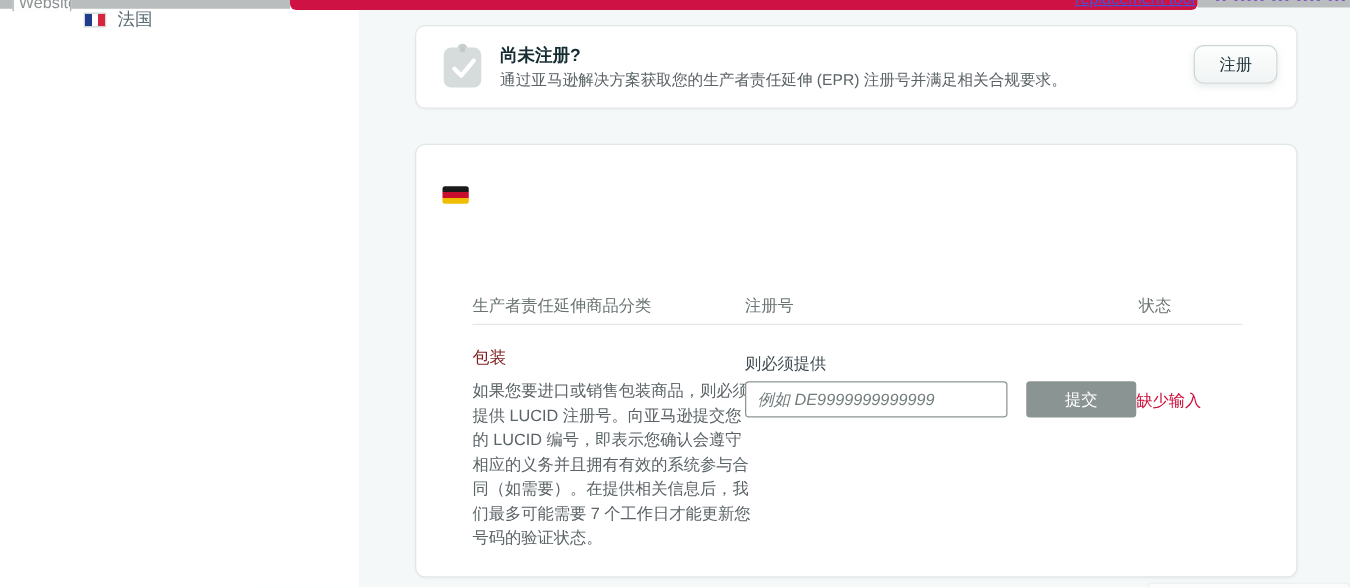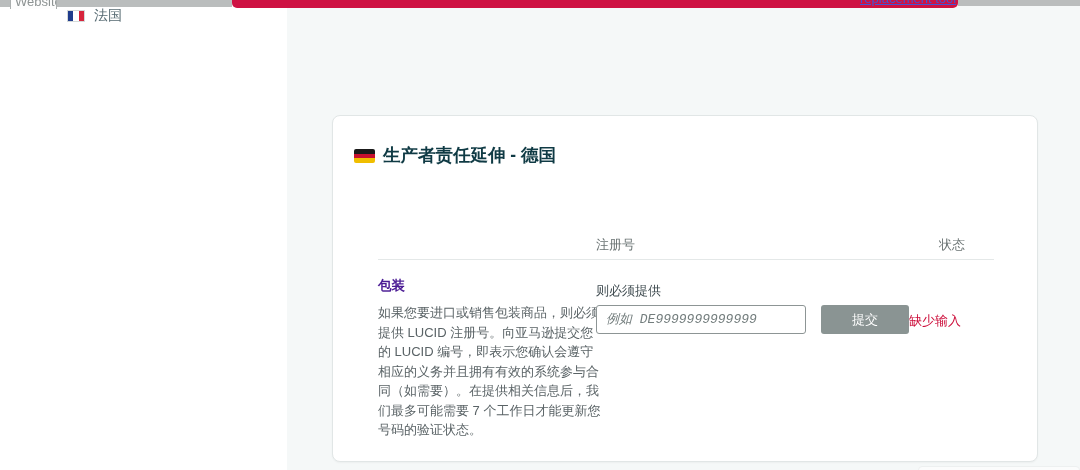--- a/index.html
+++ b/index.html
@@ -41,29 +41,29 @@
     box-shadow:0 2px 5px rgba(213,217,217,0.5); font-size:13px; color:#20343B;
     display:flex; align-items:center; justify-content:center; cursor:pointer;
     font-family:"Liberation Sans","DejaVu Sans",sans-serif; }
 
   
   .flag-de { position:absolute; left:21px; top:33px; width:21px; height:14px; border-radius:2px;
     background:linear-gradient(to bottom,#1A1A1A 0 34%,#C8102E 34% 67%,#F0BE00 67% 100%); }
   .epr-title { position:absolute; left:50px; top:27px; font-size:17.5px; font-weight:bold; color:#0F3A44; }
   .epr-desc { position:absolute; left:45px; top:69px; font-size:12.5px; color:#5A6366; white-space:nowrap; }
   .th { position:absolute; top:120px; font-size:13px; color:#6A7373; }
-  .th-cat { left:45px; } .th-reg { left:263px; } .th-status { left:606px; }
+  .th-cat { left:45px; } .th-reg { left:263px; } .th-status { left:578px; }
   .thead-line { position:absolute; left:45px; top:143px; width:616px; height:1px; background:#E4E8E8; }
-  .cat-name { position:absolute; left:45px; top:161px; font-size:13.5px; font-weight:bold; color:#4c1d95; }
+  .cat-name { position:absolute; left:45px; top:161px; font-size:13.5px; font-weight:normal; color:#7f1d1d; }
   .cat-desc { position:absolute; left:45px; top:187px; width:228px; font-size:13px; line-height:19.5px;
     color:#5A6366; word-break:break-all; }
   .reg-label { position:absolute; left:263px; top:166px; font-size:13px; color:#3E4A4F; }
   .reg-input { position:absolute; left:263px; top:189px; width:210px; height:29px;
     border:1px solid #8D9595; border-radius:3px; padding:0 9px; font-size:13px; color:#1d4ed8;
-    font-family:Liberation Mono, monospace; background:#fff; }
+    font-family:Liberation Sans, sans-serif; background:#fff; }
   .reg-input::placeholder { color:#737D7D; font-style:italic; opacity:1; }
   .btn-submit { position:absolute; left:488px; top:189px; width:88px; height:29px; background:#8A9493;
     border:none; border-radius:3px; font-size:13px; color:#FFFFFF; cursor:pointer;
     display:flex; align-items:center; justify-content:center;
     font-family:"Liberation Sans","DejaVu Sans",sans-serif; }
   .status-text { position:absolute; left:576px; top:196px; font-size:13px; color:#CC0C39; }
 
   .next-card-edge { position:absolute; left:918px; top:466px; width:162px; height:6px;
     background:#FBFCFC; border:1px solid #EDF0F0; border-radius:4px 4px 0 0; }
 </style>
@@ -81,25 +81,36 @@
     <span class="flag-fr"></span>
     <span class="country-label">法国</span>
   </div>
   <div class="red-banner">
     <span class="banner-link">replacement tool</span>
   </div>
   <div class="topbar-gray-right">
     <span>•• ••••• ••• •••• •••</span>
   </div>
 
+  <div class="card card-register">
+    <svg class="clip-icon" viewBox="0 0 34 38">
+      <circle cx="17" cy="5" r="4" fill="#C8CFCF"></circle>
+      <rect x="2" y="4" width="30" height="32" rx="6" fill="#D6DCDC"></rect>
+      <circle cx="17" cy="5.5" r="2.2" fill="#C2C9C9"></circle>
+      <path d="M10.5 21 l5.5 5.5 L26 14.5" stroke="#FFFFFF" stroke-width="3.4" fill="none" stroke-linecap="round" stroke-linejoin="round"></path>
+    </svg>
+    <div class="reg-title">尚未注册?</div>
+    <div class="reg-desc">通过亚马逊解决方案获取您的生产者责任延伸 (EPR) 注册号并满足相关合规要求。</div>
+    <button class="btn-register">注册</button>
+  </div>
 
   <div class="card card-epr">
     <div class="flag-de"></div>
-    <div class="epr-title">生产者责任延伸 - 德国</div>
 
+    <div class="th th-cat">生产者责任延伸商品分类</div>
     <div class="th th-reg">注册号</div>
     <div class="th th-status">状态</div>
     <div class="thead-line"></div>
 
     <div>
       <div class="cat-name">包装</div>
       <div class="cat-desc">如果您要进口或销售包装商品，则必须提供 LUCID 注册号。向亚马逊提交您的 LUCID 编号，即表示您确认会遵守相应的义务并且拥有有效的系统参与合同（如需要）。在提供相关信息后，我们最多可能需要 7 个工作日才能更新您号码的验证状态。</div>
 
       <div class="reg-label">则必须提供</div>
       <input class="reg-input" type="text" placeholder="例如 DE9999999999999" style="">

